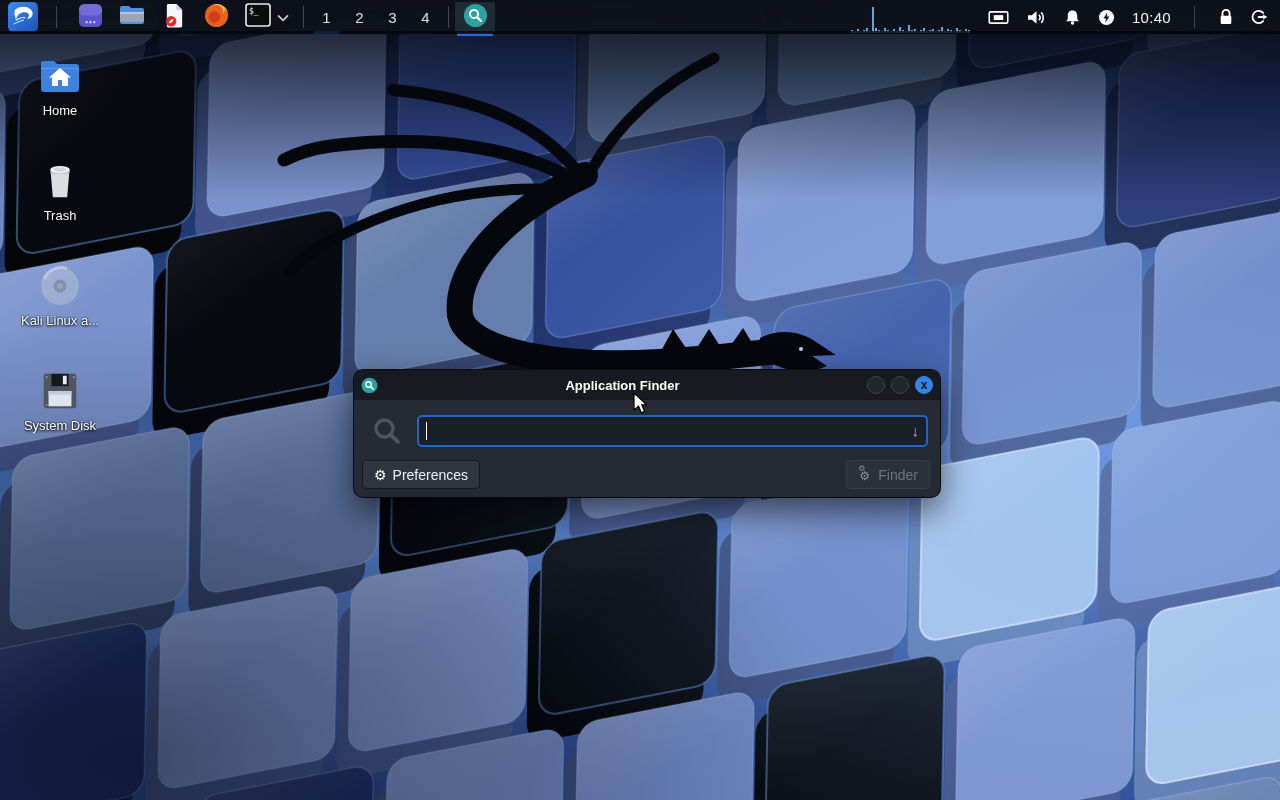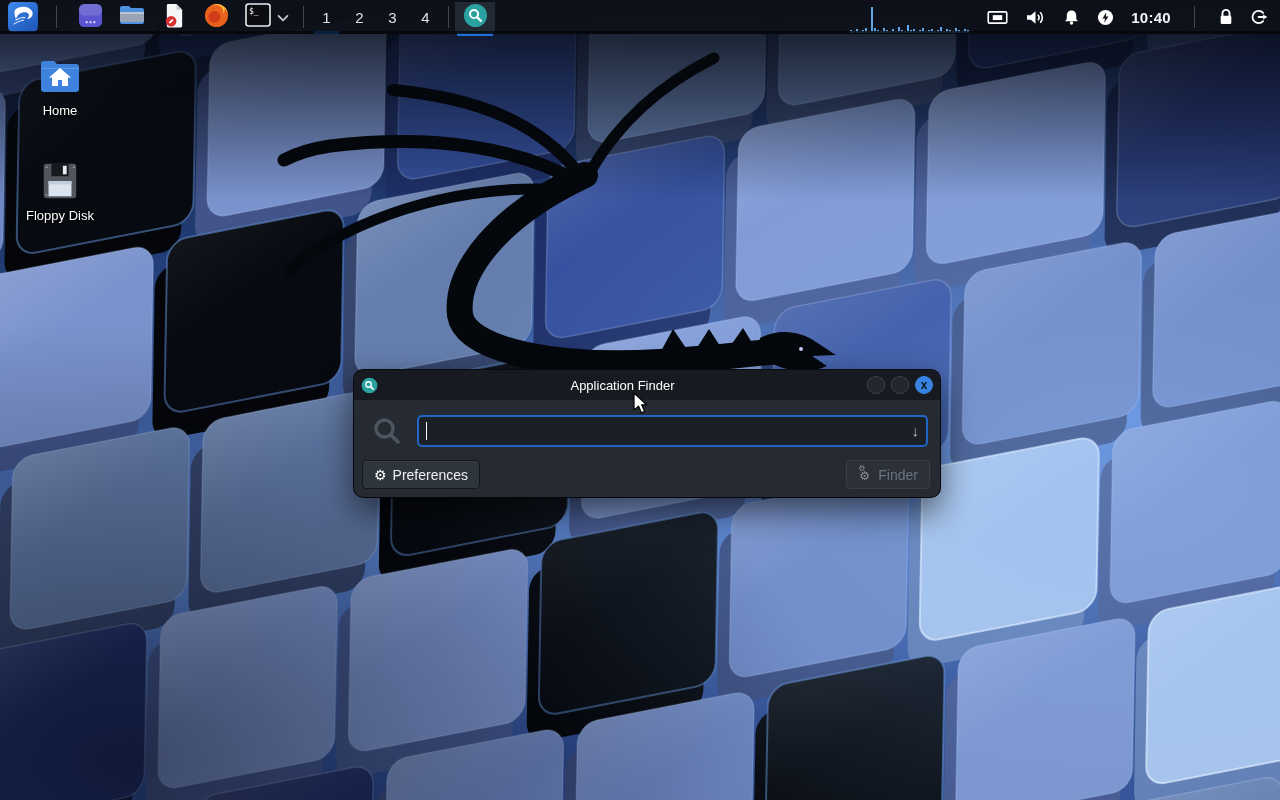--- a/index.html
+++ b/index.html
@@ -26,39 +26,39 @@
     justify-content:center; color:#dde1e6; font-size:15px; }
   .ws.active::after { content:""; position:absolute; left:4px; right:4px; top:31px;
     height:3px; background:#1f6fd8; }
   .appfinder-btn { position:relative; width:40px; height:31px; margin-top:0;
     display:flex; align-items:center; justify-content:center; background:#222933; }
   .appfinder-btn::after { content:""; position:absolute; left:2px; right:2px; top:31px;
     height:3px; background:#1f6fd8; }
   .tray { margin-left:auto; display:flex; align-items:center; gap:17px; padding-right:12px; height:34px; }
   .cpu-graph { width:120px; height:31px; position:relative; display:flex; align-items:flex-end; gap:1px; }
   .cpu-bar { width:2px; background:#5ea6e8; }
-  .clock { color:#f2f4f6; font-size:15px; letter-spacing:.3px;font-weight:bold; }
+  .clock { color:#f2f4f6; font-size:15px; letter-spacing:.3px; }
   .tray-icon { display:flex; align-items:center; justify-content:center; }
 
   
   .desktop { position:absolute; left:10px; top:54px; width:100px; display:flex;
     flex-direction:column; gap:41px; z-index:10; }
   .d-item { width:100px; display:flex; flex-direction:column; align-items:center; }
   .d-item .glyph { width:44px; height:44px; display:flex; align-items:center; justify-content:center; }
   .d-item .lbl { margin-top:5px; font-size:13px; color:#fff; max-width:98px; white-space:nowrap;
     overflow:hidden; text-overflow:ellipsis; text-shadow:0 1px 3px #000, 0 0 2px #000; }
 
   
   .dialog { position:absolute; left:354px; top:370px; width:586px; height:127px;
     background:#262b33; border-radius:9px; box-shadow:0 14px 34px rgba(0,0,0,.6), 0 0 0 1px #0b0d11;
     z-index:30; }
   .titlebar { height:30px; background:#171b21; border-radius:9px 9px 0 0; display:flex;
     align-items:center; padding:0 7px; }
   .tb-icon { width:17px; height:17px; }
-  .tb-title { flex:1; text-align:center; color:#fff; font-size:13px; font-weight:400; }
+  .tb-title { flex:1; text-align:center; color:#fff; font-size:13px; font-weight:700; }
   .winbtns { display:flex; align-items:center; gap:6px; }
   .winbtn { width:18px; height:18px; border-radius:50%; background:#22262d;
     border:1px solid #3d434c; }
   .winbtn.close { background:#3584e4; border-color:#3584e4; color:#10141a; display:flex;
     align-items:center; justify-content:center; font-size:12px; font-weight:700; line-height:1; }
   .dlg-body { position:relative; height:97px; }
   .big-search { position:absolute; left:18px; top:16px; }
   .search-wrap { position:absolute; left:63px; right:12px; top:15px; height:32px; }
   .search-input { width:100%; height:100%; background:#1b1f26; border:2px solid #1f66c8;
     border-radius:5px; color:#e8ebef; font-size:14px; padding:0 26px 0 10px; outline:none; }
@@ -840,31 +840,53 @@
             <path d="M3 7 a3 3 0 0 1 3-3 h10 l3 3 h19 a3 3 0 0 1 3 3 v22 a3 3 0 0 1 -3 3 H6 a3 3 0 0 1 -3-3 Z" fill="#3d83dd"></path>
             <path d="M3 11 h38 v1 H3 Z" fill="#6aa1e8" opacity=".8"></path>
             <path d="M22 11 L33 20.5 h-3 V29 h-6 v-6 h-4 v6 h-6 V20.5 h-3 Z" fill="#fff"></path>
           </svg>
         </span>
       <span class="lbl">Home</span>
       </div>
       <div class="d-item">
         <span class="glyph">
           <svg viewBox="0 0 44 44" width="42" height="42">
+            <path d="M12 10 L32 10 L29.5 39 H14.5 Z" fill="#dcdde1"></path>
+            <path d="M12 10 L32 10 L31.5 15 H12.5 Z" fill="#cbcdd3"></path>
+            <ellipse cx="22" cy="10" rx="10" ry="3.6" fill="#f0f1f4"></ellipse>
+            <ellipse cx="22" cy="10" rx="6.8" ry="2.2" fill="#d2d4da"></ellipse>
+          </svg>
+        </span>
+      <span class="lbl">Trash</span>
+      </div>
+      <div class="d-item">
+        <span class="glyph">
+          <svg viewBox="0 0 44 44" width="44" height="44" opacity=".72">
+            <circle cx="22" cy="22" r="19" fill="#c9cfd9" opacity=".55"></circle>
+            <path d="M6 15 A19 19 0 0 1 29 4.5" stroke="#eef2f8" stroke-width="3" fill="none" opacity=".6"></path>
+            <circle cx="22" cy="22" r="6.5" fill="#7d8698" opacity=".85"></circle>
+            <circle cx="22" cy="22" r="2.8" fill="#a2aab8"></circle>
+          </svg>
+        </span>
+      <span class="lbl">Kali Linux a...</span>
+      </div>
+      <div class="d-item">
+        <span class="glyph">
+          <svg viewBox="0 0 44 44" width="42" height="42">
             <rect x="5" y="4" width="34" height="36" rx="2.5" fill="#51565e"></rect>
             <path d="M13 4 h18 v13 h-18 Z" fill="#15181d"></path>
             <rect x="25" y="6" width="4" height="9" fill="#e8ebef"></rect>
             <rect x="10" y="22" width="24" height="16" fill="#dbe4ef"></rect>
             <rect x="10" y="22" width="24" height="3.6" fill="#c2cddc"></rect>
             <circle cx="8" cy="7.5" r="1" fill="#9aa0a8"></circle>
             <circle cx="36.5" cy="7.5" r="1" fill="#9aa0a8"></circle>
             <circle cx="8" cy="36.5" r="1" fill="#9aa0a8"></circle>
           </svg>
         </span>
-      <span class="lbl">Floppy Disk</span>
+      <span class="lbl">System Disk</span>
       </div>
     </div>
 
   <div class="dialog">
     <div class="titlebar">
       <span class="tb-icon">
         <svg viewBox="0 0 26 26" width="17" height="17">
             <circle cx="13" cy="13" r="12" fill="#2aa3a0"></circle>
             <circle cx="11.5" cy="11.5" r="4.2" stroke="#fff" stroke-width="2" fill="none"></circle>
             <line x1="14.8" y1="14.8" x2="18.6" y2="18.6" stroke="#fff" stroke-width="2.4" stroke-linecap="round"></line>

